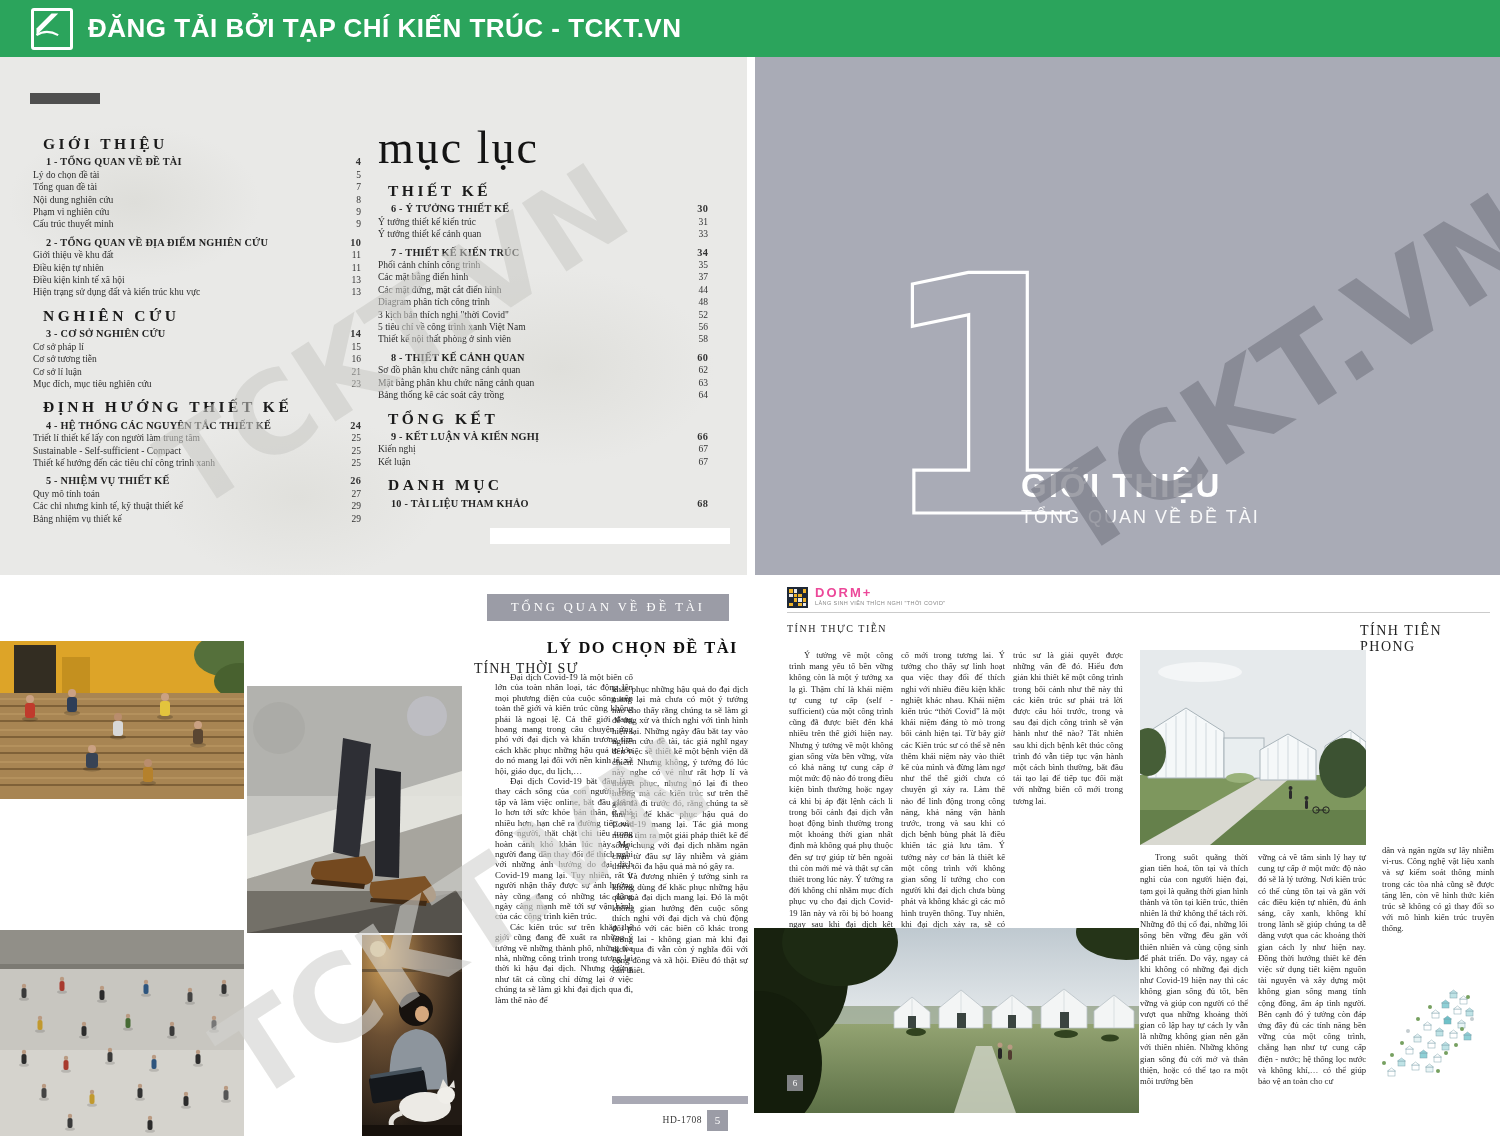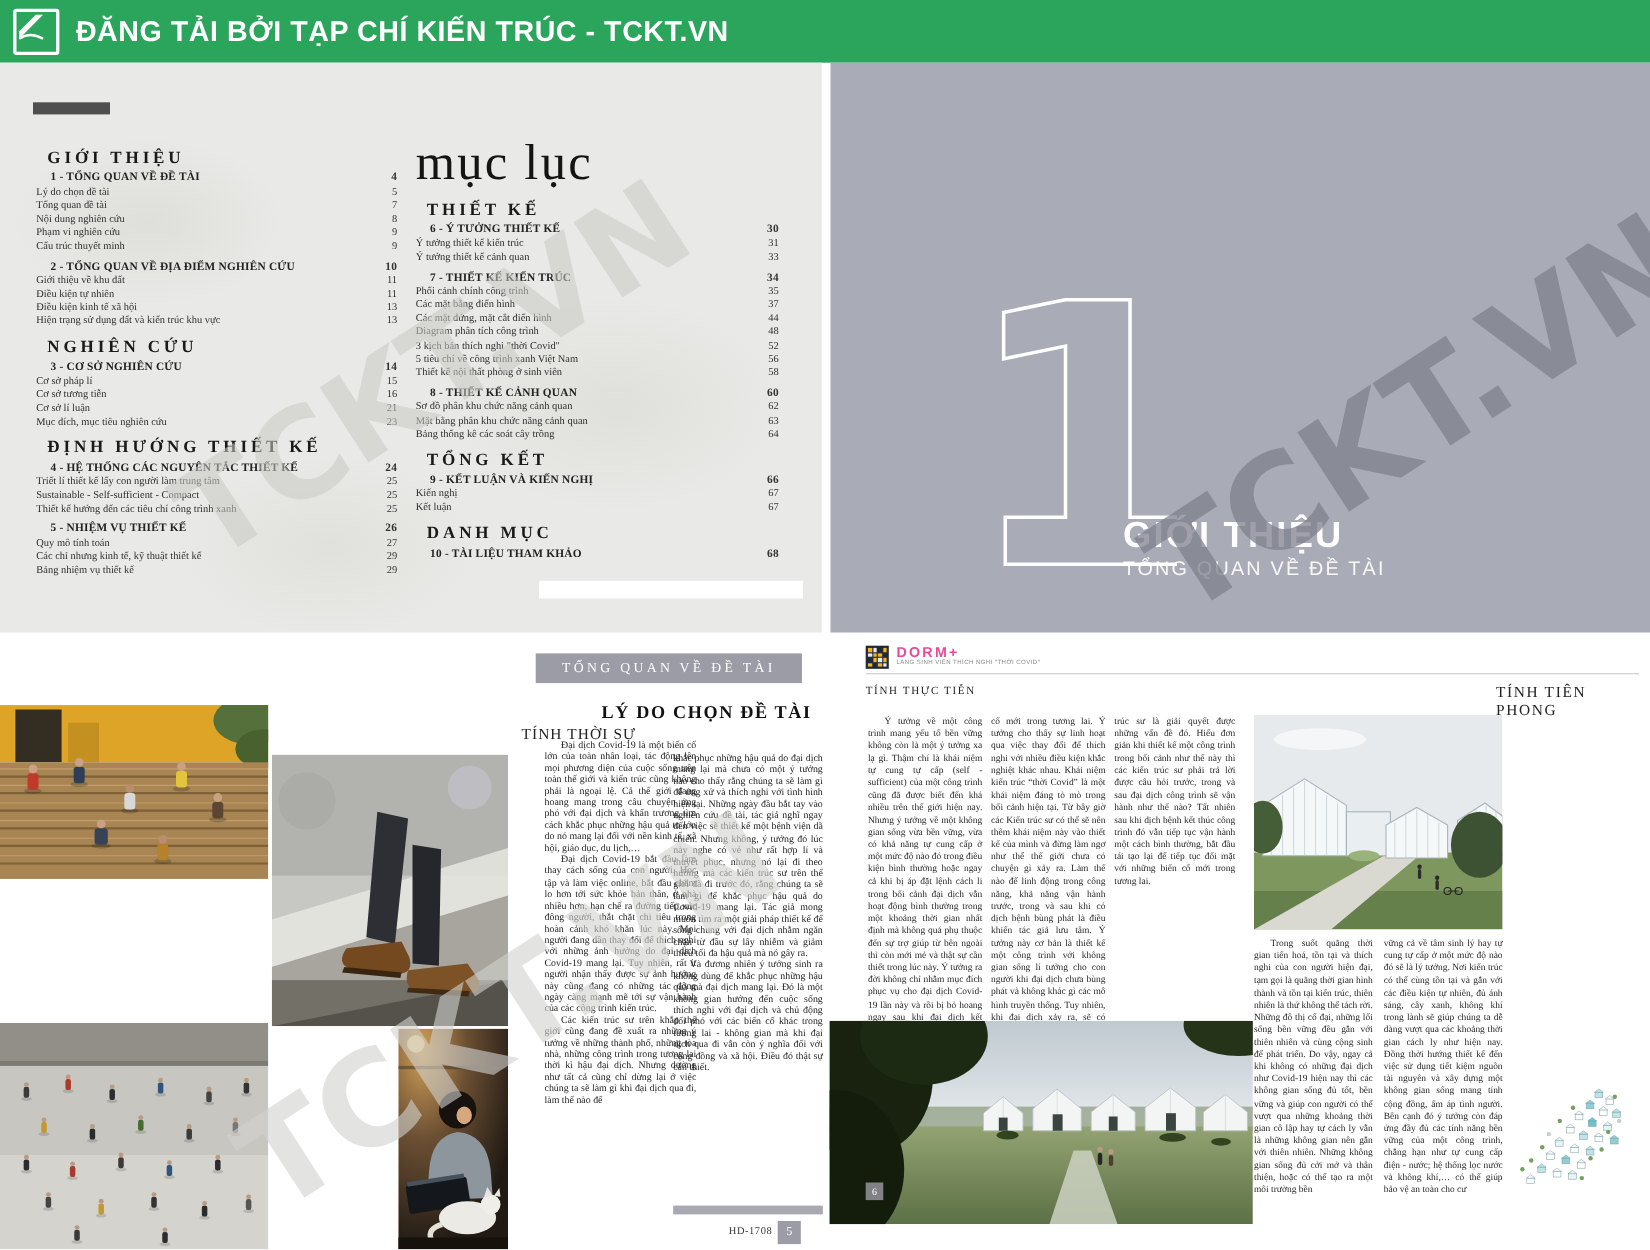--- a/index.html
+++ b/index.html
@@ -1,21 +1,21 @@
 <!DOCTYPE html>
 <html><head>
 <meta charset="utf-8">
 <style>
   html,body{margin:0;padding:0;}
   body{width:1500px;height:1136px;position:relative;background:#ffffff;overflow:hidden;
        font-family:"Liberation Serif",serif;color:#1f1f1f;}
 
   
   .banner{position:absolute;left:0;top:0;width:1500px;height:57px;background:#2ba45c;
-          display:flex;align-items:center;gap:15px;padding-left:12px;box-sizing:border-box;}
+          display:flex;align-items:center;gap:15px;padding-left:31px;box-sizing:border-box;}
   .banner-logo{width:36px;height:36px;border:3px solid #fff;border-radius:3px;flex:0 0 auto;}
   .banner-title{color:#fff;font-family:"Liberation Sans",sans-serif;font-weight:bold;
                 font-size:26px;letter-spacing:.5px;white-space:nowrap;}
 
   
   .toc-page{position:absolute;left:0;top:57px;width:747px;height:518px;background:#e9e9e7;overflow:hidden;
     background-image:radial-gradient(ellipse 180px 110px at 18% 28%, #dededa 0%, rgba(0,0,0,0) 70%),
                      radial-gradient(ellipse 220px 140px at 75% 60%, #dfdfdb 0%, rgba(0,0,0,0) 70%),
                      radial-gradient(ellipse 200px 120px at 40% 85%, #e0e0dc 0%, rgba(0,0,0,0) 70%);}
   .toc-darkbar{position:absolute;left:30px;top:36px;width:70px;height:11px;background:#4f4f4f;}
@@ -685,20 +685,24 @@
 
   <p>trúc sư là giải quyết được những vấn đề đó. Hiểu đơn giản khi thiết kế một công trình trong bối cảnh như thế này thì các kiến trúc sư phải trả lời được câu hỏi trước, trong và sau đại dịch công trình sẽ vận hành như thế nào? Tất nhiên sau khi dịch bệnh kết thúc công trình đó vẫn tiếp tục vận hành một cách bình thường, bắt đầu tái tạo lại để tiếp tục đối mặt với những biến cố mới trong tương lai.</p>
     </div>
   <div class="col dorm-col4">
 
   <p>Trong suốt quãng thời gian tiến hoá, tồn tại và thích nghi của con người hiện đại, tạm gọi là quãng thời gian hình thành và tồn tại kiến trúc, thiên nhiên là thứ không thể tách rời. Những đô thị cổ đại, những lối sống bền vững đều gắn với thiên nhiên và cùng cộng sinh để phát triển. Do vậy, ngay cả khi không có những đại dịch như Covid-19 hiện nay thì các không gian sống đủ tốt, bền vững và giúp con người có thể vượt qua những khoảng thời gian cô lập hay tự cách ly vẫn là những không gian nên gắn với thiên nhiên. Những không gian sống đủ cởi mở và thân thiện, hoặc có thể tạo ra một môi trường bền</p>
     </div>
   <div class="col dorm-col5 cont">
 
   <p>vững cả về tâm sinh lý hay tự cung tự cấp ở một mức độ nào đó sẽ là lý tưởng. Nơi kiến trúc có thể cùng tồn tại và gắn với các điều kiện tự nhiên, đủ ánh sáng, cây xanh, không khí trong lành sẽ giúp chúng ta dễ dàng vượt qua các khoảng thời gian cách ly như hiện nay. Đồng thời hướng thiết kế đến việc sử dụng tiết kiệm nguồn tài nguyên và xây dựng một không gian sống mang tính cộng đồng, ấm áp tình người. Bên cạnh đó ý tưởng còn đáp ứng đầy đủ các tính năng bền vững của một công trình, chẳng hạn như tự cung cấp điện - nước; hệ thống lọc nước và không khí,… có thể giúp bảo vệ an toàn cho cư</p>
+    </div>
+  <div class="col dorm-col6 cont">
+
+  <p>dân và ngăn ngừa sự lây nhiễm vi-rus. Công nghệ vật liệu xanh và sự kiểm soát thông minh trong các tòa nhà cũng sẽ được tăng lên, còn về hình thức kiến trúc sẽ không có gì thay đổi so với mô hình kiến trúc truyền thống.</p>
     </div>
 
   <div class="img-b">
     <svg viewBox="0 0 226 195" width="226" height="195">
       <rect width="226" height="195" fill="#e6eaec"></rect>
       <ellipse cx="60" cy="22" rx="42" ry="10" fill="#f4f6f7"></ellipse>
       <rect y="125" width="226" height="70" fill="#7e975e"></rect>
       <rect y="160" width="226" height="35" fill="#65804b"></rect>
       <polygon points="0,195 70,195 150,128 118,128" fill="#d9d9d1"></polygon>
       <g stroke="#a9b4ba" stroke-width="1" fill="#f5f8f9">

